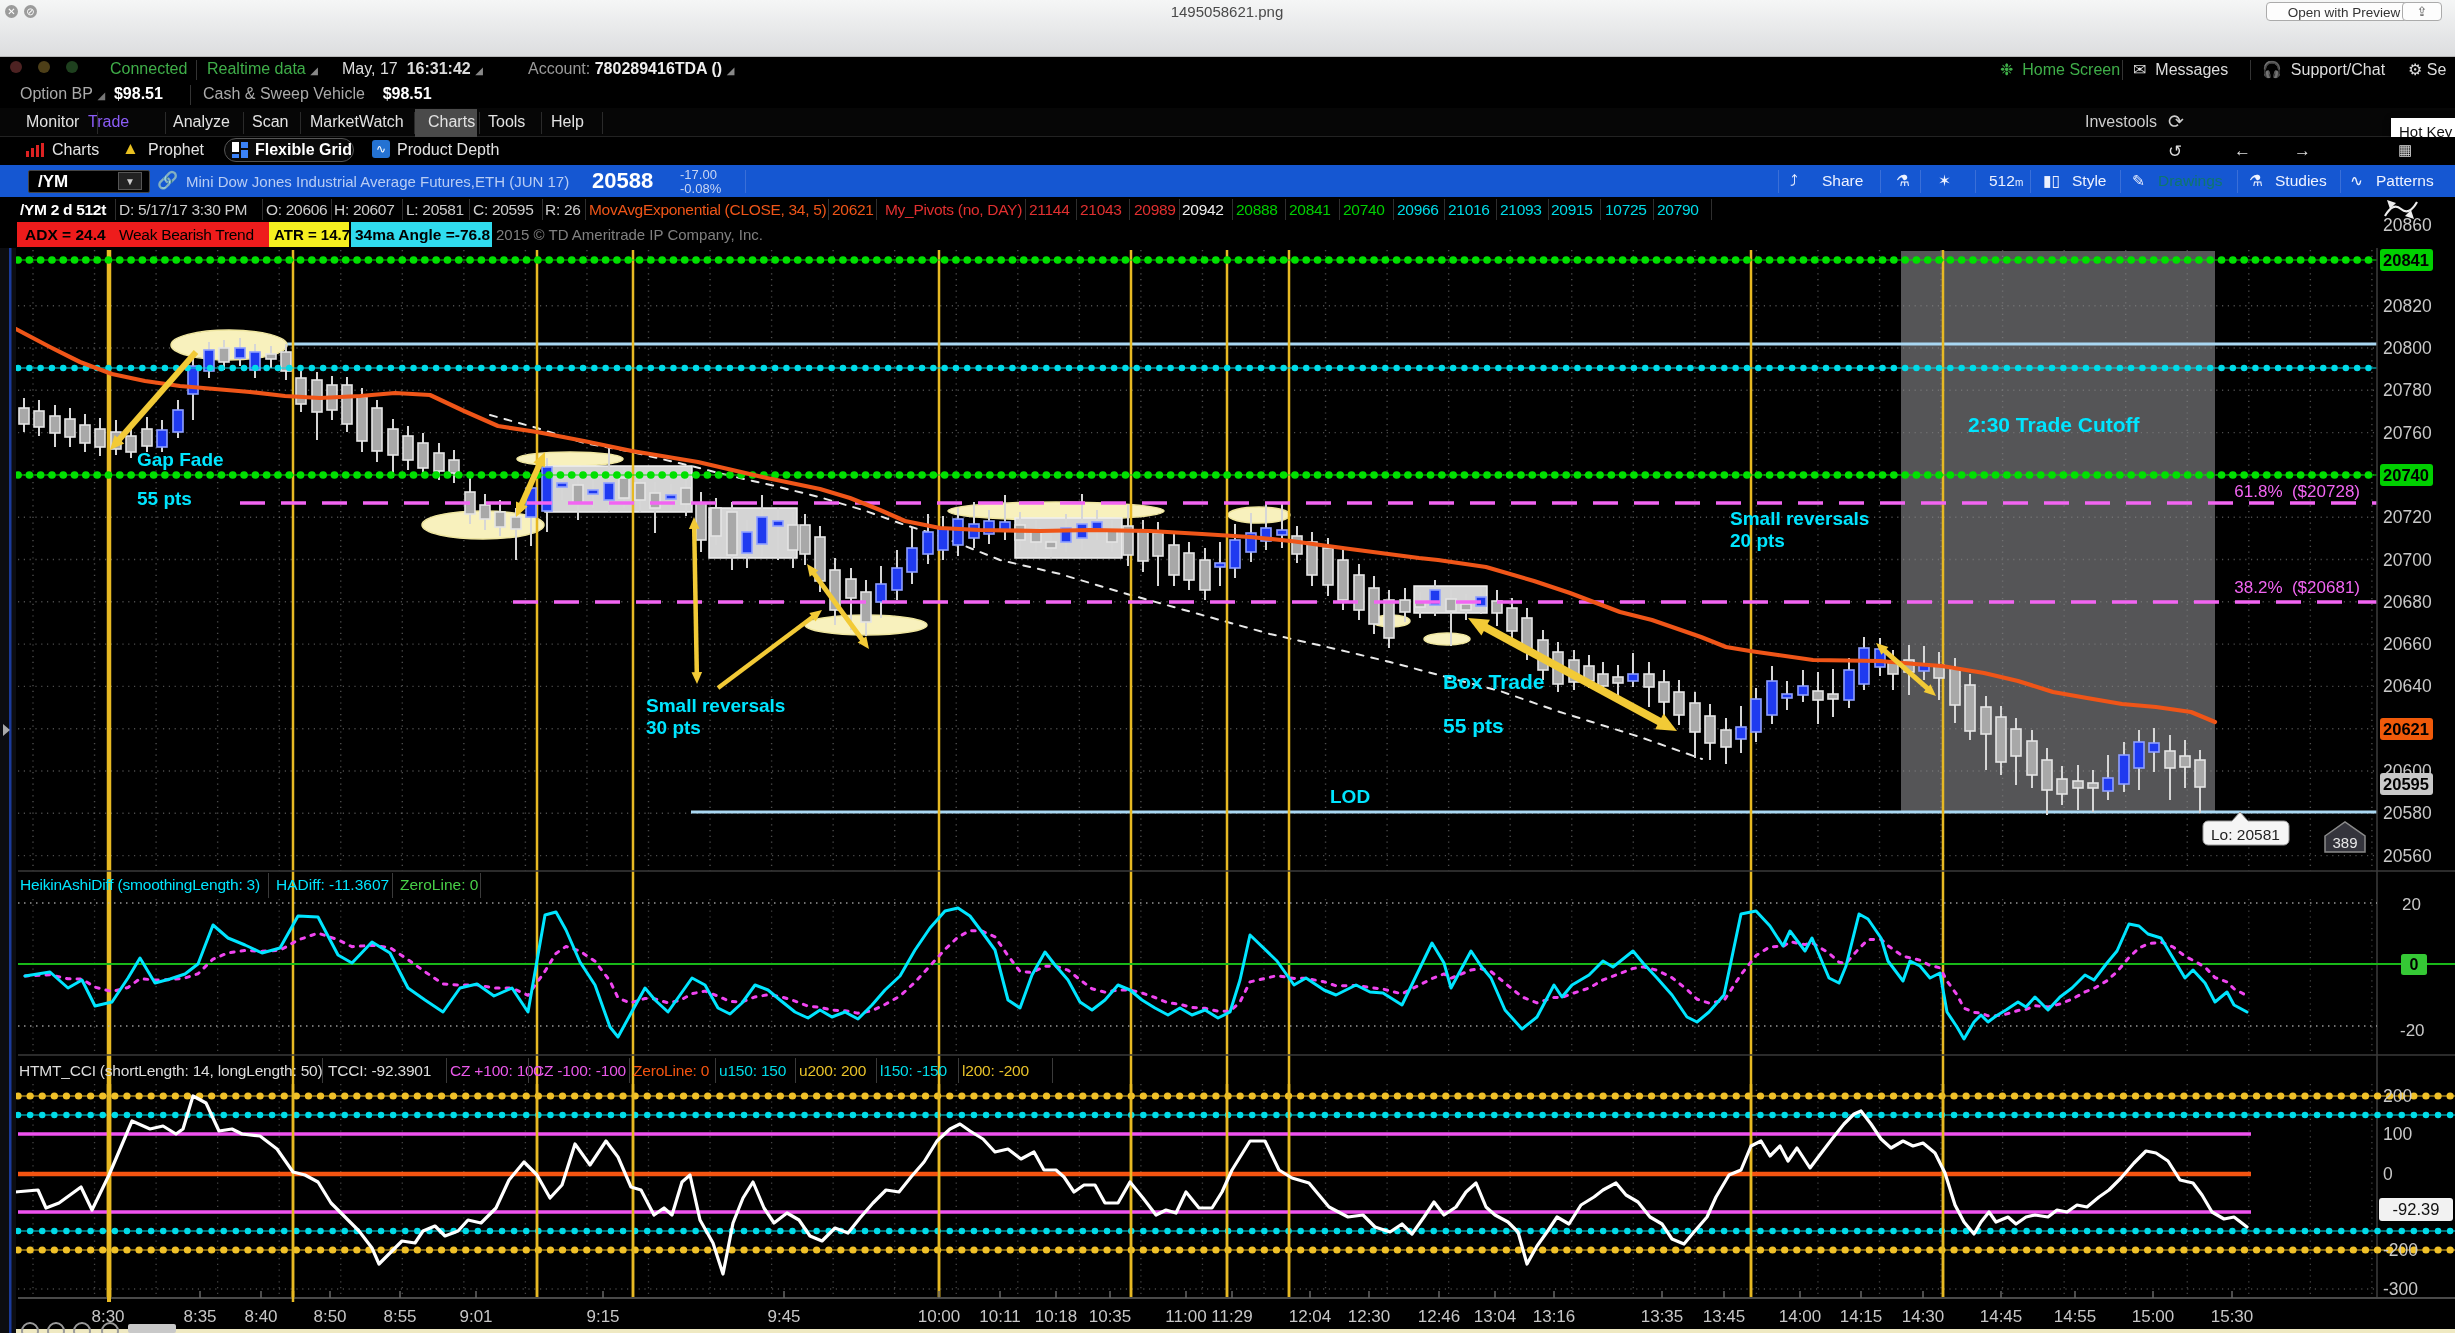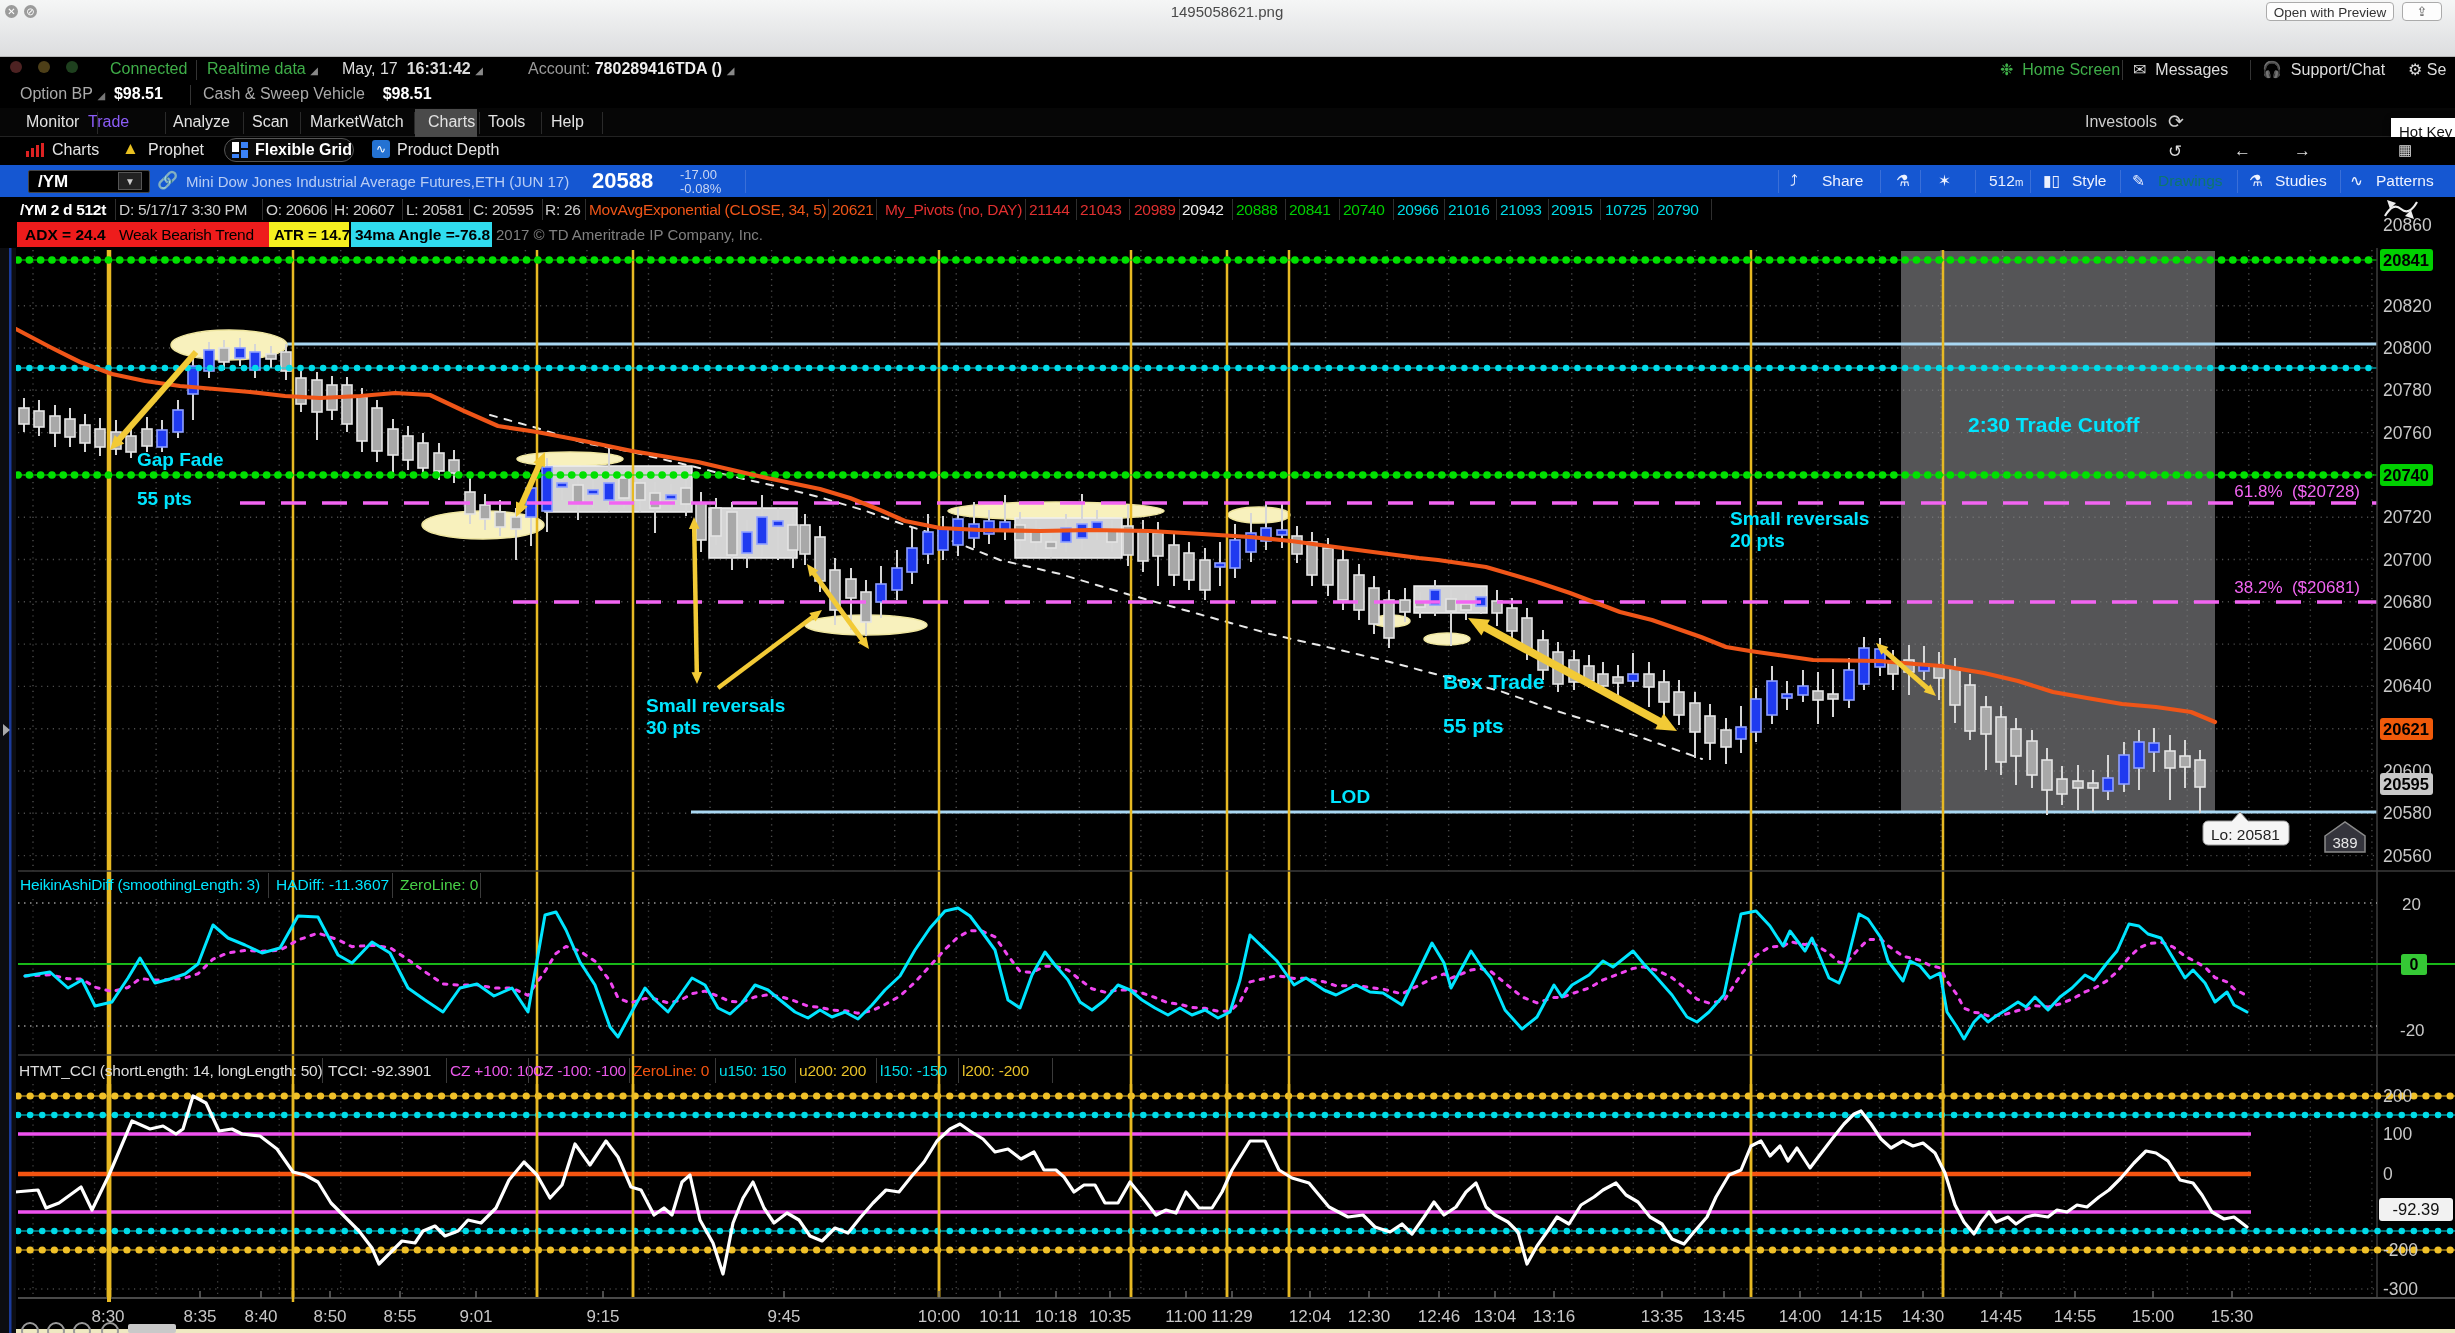--- a/index.html
+++ b/index.html
@@ -625,21 +625,21 @@
 <circle cx="110" cy="1331" r="8" fill="none" stroke="#9a9a9a" stroke-width="2"></circle>
 <rect x="128" y="1324" width="48" height="9" rx="2" fill="#c9c9c9"></rect>
 <rect x="0" y="248" width="16" height="1085" fill="#0c0d11"></rect>
 <rect x="9" y="248" width="2.5" height="1085" fill="#1a3a9a"></rect>
 <polygon points="3,724 10,730 3,736" fill="#aaa"></polygon>
 </svg>
 <div style="position:absolute;left:0;top:0;width:2455px;height:57px;background:linear-gradient(#f5f6f6,#dcdddf);border-bottom:1px solid #b8b8b8"></div>
 <div style="position:absolute;left:5px;top:5px;width:13px;height:13px;border-radius:50%;background:#9b9b9b;color:#fff;font-size:10px;line-height:13px;text-align:center">✕</div>
 <div style="position:absolute;left:24px;top:5px;width:13px;height:13px;border-radius:50%;background:#9b9b9b;color:#fff;font-size:10px;line-height:13px;text-align:center">⊘</div>
 <div style="position:absolute;left:1077px;top:3px;width:300px;height:20px;font-size:15px;color:#4a4a4a;text-align:center">1495058621.png</div>
-<div style="position:absolute;left:2266px;top:2px;width:128px;height:19px;background:#fdfdfd;border:1px solid #ababab;border-radius:4px;font-size:13.5px;color:#333;text-align:center;line-height:19px">Open with Preview</div>
+<div style="position:absolute;left:2266px;top:2px;width:156px;height:19px;background:#fdfdfd;border:1px solid #ababab;border-radius:4px;font-size:13.5px;color:#333;text-align:center;line-height:19px">Open with Preview</div>
 <div style="position:absolute;left:2402px;top:2px;width:40px;height:19px;background:#fdfdfd;border:1px solid #ababab;border-radius:4px;font-size:13px;color:#555;text-align:center;line-height:18px">⇪</div>
 <div style="position:absolute;left:0;top:57px;width:2455px;height:26px;background:#000"></div>
 <div style="position:absolute;left:10px;top:61px;width:12px;height:12px;border-radius:50%;background:#4d2222"></div>
 <div style="position:absolute;left:38px;top:61px;width:12px;height:12px;border-radius:50%;background:#4d3f18"></div>
 <div style="position:absolute;left:66px;top:61px;width:12px;height:12px;border-radius:50%;background:#1e401e"></div>
 <div style="position:absolute;left:110px;top:60px;font-size:16px;color:#3fae49">Connected</div>
 <div style="position:absolute;left:196px;top:60px;width:1px;height:20px;background:#333"></div>
 <div style="position:absolute;left:207px;top:60px;font-size:16px;color:#3fae49">Realtime data&nbsp;<span style="font-size:10px;color:#888">◢</span></div>
 <div style="position:absolute;left:342px;top:60px;font-size:16px;color:#ddd">May, 17&nbsp; <b>16:31:42</b>&nbsp;<span style="font-size:10px;color:#888">◢</span></div>
 <div style="position:absolute;left:528px;top:60px;font-size:16px;color:#999">Account: <b style="color:#eee">780289416TDA ()</b>&nbsp;<span style="font-size:10px;color:#888">◢</span></div>
@@ -776,21 +776,21 @@
 <div style="position:absolute;left:1653px;top:199px;width:1px;height:21px;background:#2e2e2e"></div>
 <div style="position:absolute;left:1711px;top:199px;width:1px;height:21px;background:#2e2e2e"></div>
 <div style="position:absolute;left:0;top:222px;width:770px;height:26px;background:#000"></div>
 <div style="position:absolute;left:17px;top:222px;width:252px;height:25px;background:#ee1c1c"></div>
 <div style="position:absolute;left:25px;top:226px;font-size:15.5px;color:#000;font-weight:bold">ADX = 24.4</div>
 <div style="position:absolute;left:119px;top:226px;font-size:15.5px;letter-spacing:-0.3px;color:#000;font-weight:normal">Weak Bearish Trend</div>
 <div style="position:absolute;left:269px;top:222px;width:80px;height:25px;background:#f5ef20"></div>
 <div style="position:absolute;left:274px;top:226px;font-size:15px;color:#000;font-weight:bold">ATR = 14.7</div>
 <div style="position:absolute;left:351px;top:222px;width:141px;height:25px;background:#30dbee"></div>
 <div style="position:absolute;left:355px;top:226px;font-size:15.5px;color:#000;font-weight:bold">34ma Angle =-76.8</div>
-<div style="position:absolute;left:496px;top:226px;font-size:15px;color:#808080">2017 © TD Ameritrade IP Company, Inc.</div>
+<div style="position:absolute;left:496px;top:226px;font-size:15px;color:#808080">2015 © TD Ameritrade IP Company, Inc.</div>
 <div style="position:absolute;left:20px;top:876px;font-size:15.5px;letter-spacing:-0.2px;color:#00e5ff">HeikinAshiDiff (smoothingLength: 3)</div>
 <div style="position:absolute;left:268px;top:873px;width:1px;height:25px;background:#3a3a3a"></div>
 <div style="position:absolute;left:276px;top:876px;font-size:15.5px;color:#00e5ff">HADiff: -11.3607</div>
 <div style="position:absolute;left:392px;top:873px;width:1px;height:25px;background:#3a3a3a"></div>
 <div style="position:absolute;left:400px;top:876px;font-size:15.5px;color:#48cf48">ZeroLine: 0</div>
 <div style="position:absolute;left:480px;top:873px;width:1px;height:25px;background:#3a3a3a"></div>
 <div style="position:absolute;left:19px;top:1062px;font-size:15.5px;letter-spacing:-0.2px;color:#ddd;white-space:nowrap">HTMT_CCI (shortLength: 14, longLength: 50)</div>
 <div style="position:absolute;left:328px;top:1062px;font-size:15.5px;letter-spacing:-0.2px;color:#ddd;white-space:nowrap">TCCI: -92.3901</div>
 <div style="position:absolute;left:450px;top:1062px;font-size:15.5px;letter-spacing:-0.2px;color:#e958e9;white-space:nowrap">CZ +100: 100</div>
 <div style="position:absolute;left:533px;top:1062px;font-size:15.5px;letter-spacing:-0.2px;color:#e958e9;white-space:nowrap">CZ -100: -100</div>

